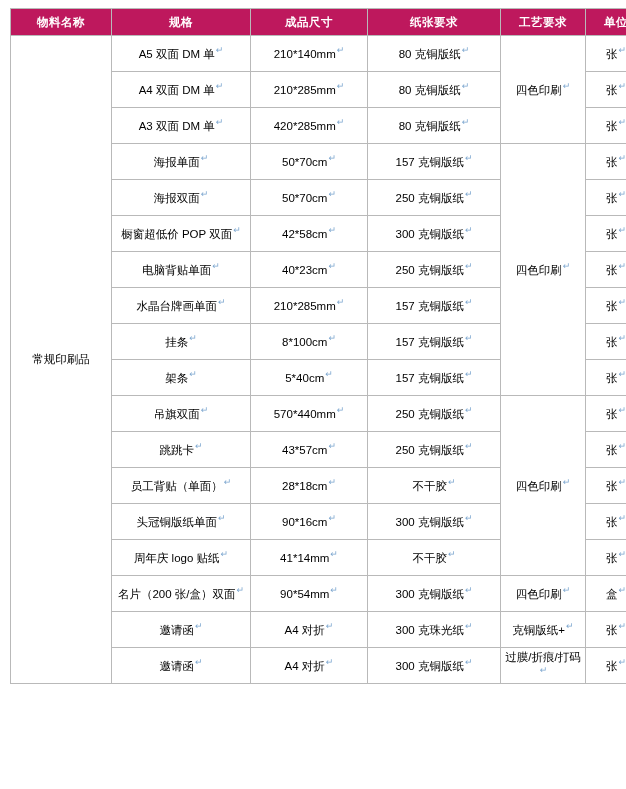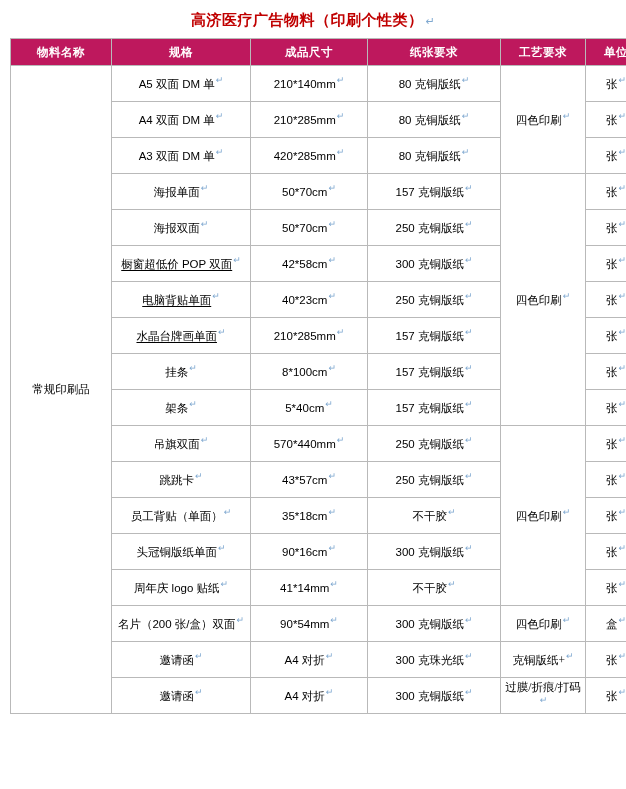--- a/index.html
+++ b/index.html
@@ -60,56 +60,52 @@
     border: 1px solid #c00000;
     letter-spacing: 0.5px;
   }
   tbody td {
     height: 35px;
   }
   .col-name  { width: 96px; }
   .col-spec  { width: 134px; }
   .col-size  { width: 112px; }
   .col-paper { width: 128px; }
-  .col-craft { width: 80px; font-family: Liberation Serif, serif; }
+  .col-craft { width: 80px; }
   .col-unit  { width: 56px; }
 
   .cat-cell {
     font-size: 12px;
     font-family: Liberation Serif, serif;
   }
   .pil {
     color: #7fa8d0;
     font-size: 9px;
     vertical-align: super;
     margin-left: 1px;
     letter-spacing: 0;
   }
   .uline {
-    text-decoration: underline;
     text-underline-offset: 2px;
     margin-top: 34px;
   }
   .craft-multi {
     line-height: 1.7;
     font-size: 11.5px;
     padding: 2px 1px;
   }
   td.craft-cell, td.unit-cell, td.name-cell {
     font-size: 11.5px;
   }
 </style>
 </head>
 <body>
 
 <div class="page">
 
-  <div class="doc-title">
-    <span>高济医疗广告物料（印刷个性类）</span><span class="pilcrow">↵</span>
-  </div>
 
   <table class="matsheet">
     <thead>
       <tr>
         <th class="col-name">物料名称</th>
         <th class="col-spec">规格</th>
         <th class="col-size">成品尺寸</th>
         <th class="col-paper">纸张要求</th>
         <th class="col-craft">工艺要求</th>
         <th class="col-unit">单位</th>
@@ -187,21 +183,21 @@
           <td class="col-unit unit-cell"><span>张</span><span class="pil">↵</span></td>
         </tr>
         <tr>
           <td class="col-spec"><span>跳跳卡</span><span class="pil">↵</span></td>
           <td class="col-size"><span>43*57cm</span><span class="pil">↵</span></td>
           <td class="col-paper"><span>250 克铜版纸</span><span class="pil">↵</span></td>
           <td class="col-unit unit-cell"><span>张</span><span class="pil">↵</span></td>
         </tr>
         <tr>
           <td class="col-spec"><span>员工背贴（单面）</span><span class="pil">↵</span></td>
-          <td class="col-size"><span>35*18cm</span><span class="pil">↵</span></td>
+          <td class="col-size"><span>28*18cm</span><span class="pil">↵</span></td>
           <td class="col-paper"><span>不干胶</span><span class="pil">↵</span></td>
           <td class="col-unit unit-cell"><span>张</span><span class="pil">↵</span></td>
         </tr>
         <tr>
           <td class="col-spec"><span>头冠铜版纸单面</span><span class="pil">↵</span></td>
           <td class="col-size"><span>90*16cm</span><span class="pil">↵</span></td>
           <td class="col-paper"><span>300 克铜版纸</span><span class="pil">↵</span></td>
           <td class="col-unit unit-cell"><span>张</span><span class="pil">↵</span></td>
         </tr>
         <tr>

